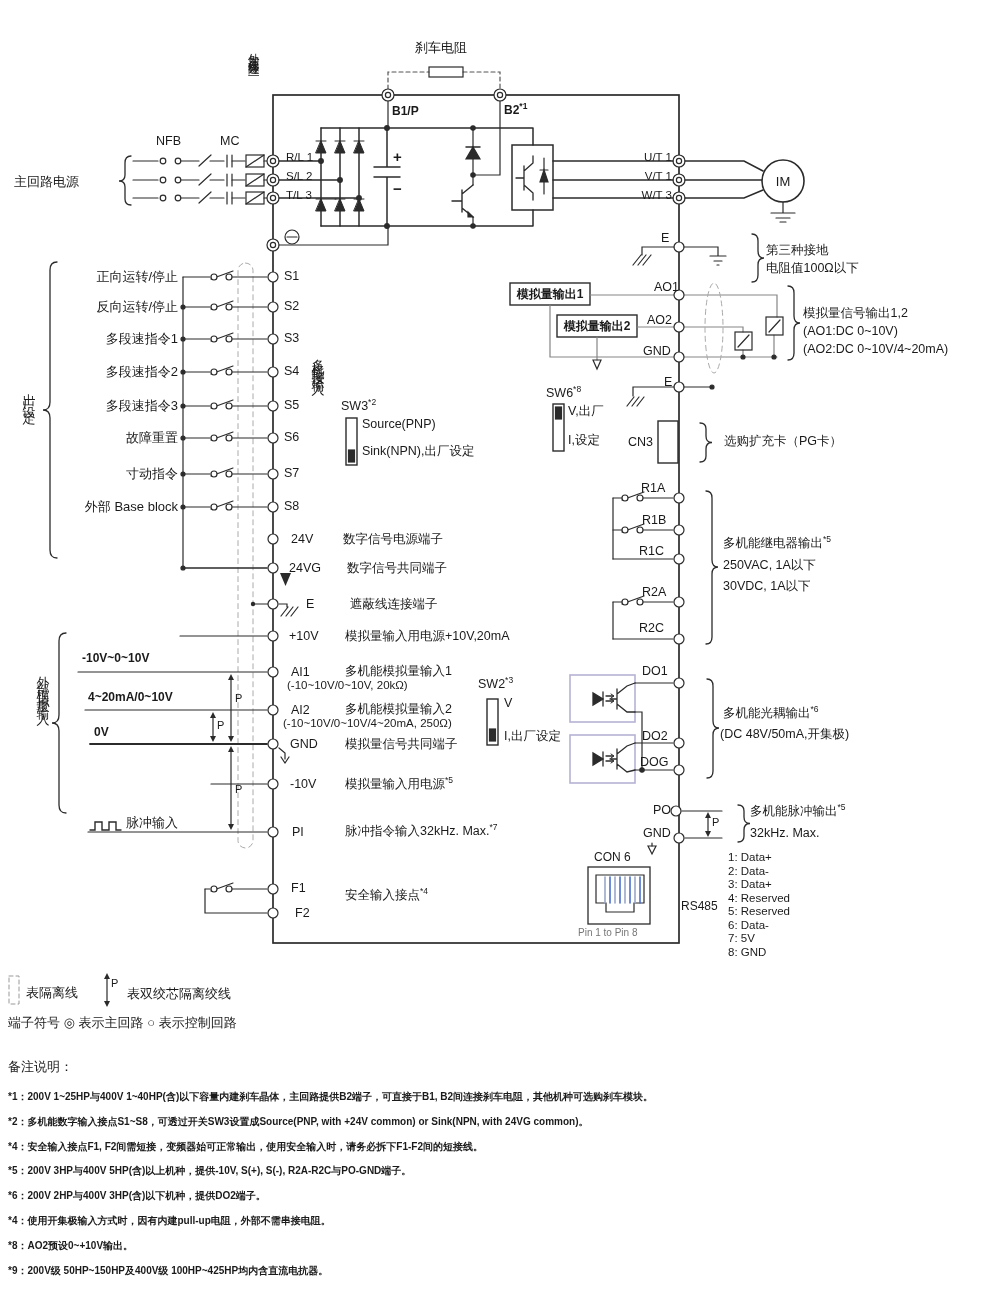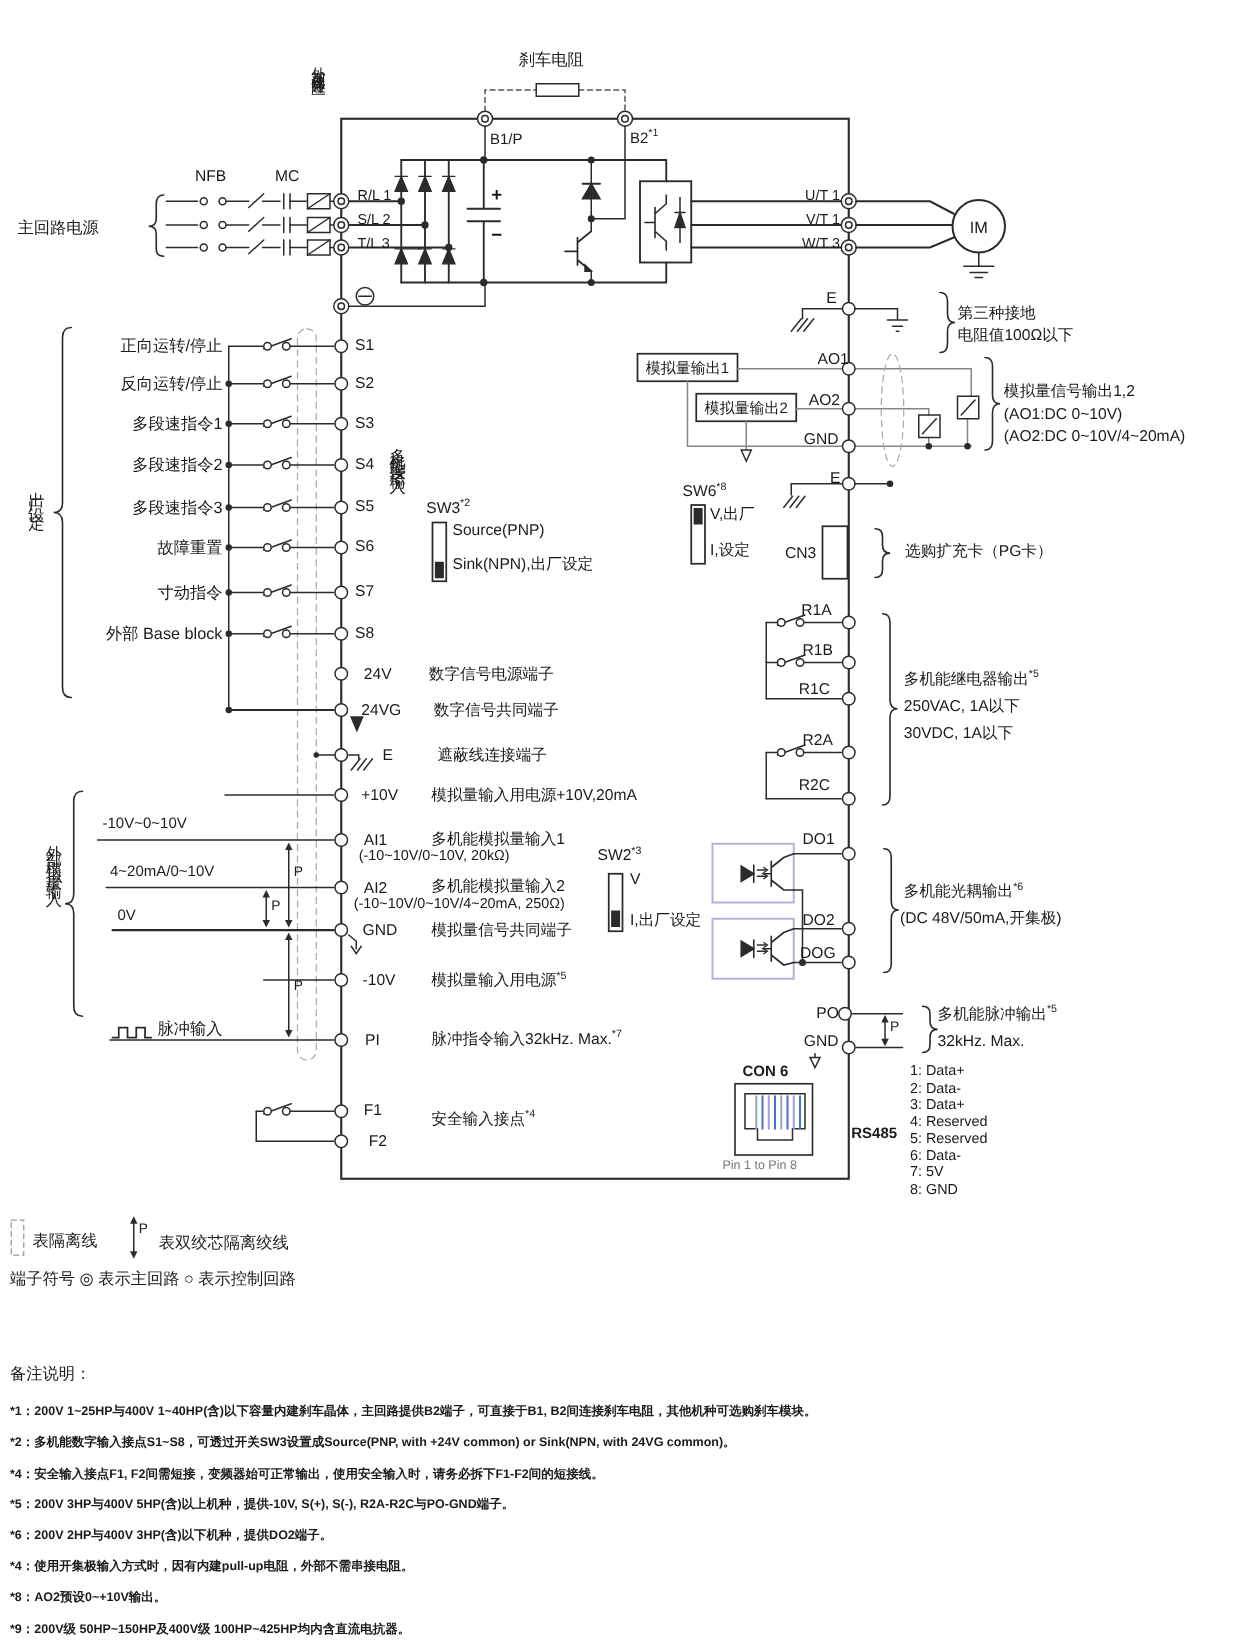--- a/index.html
+++ b/index.html
@@ -1,29 +1,29 @@
 <!DOCTYPE html>
 <html><head>
 <meta charset="utf-8">
 <style>
   html,body{margin:0;padding:0;background:#fff;}
   .stage{position:relative;width:991px;height:1313px;background:#fff;overflow:hidden;
          font-family:"Liberation Sans","DejaVu Sans",sans-serif;color:#1a1a1a;}
   .stage svg{position:absolute;left:0;top:0;}
   .lbl{position:absolute;font-size:12.5px;line-height:1.2;white-space:nowrap;color:#1a1a1a;}
-  .s11{font-size:11px;} .s115{font-size:11.5px;} .s12{font-size:12px;} .s13{font-size:13px;}
-  .bold{font-weight:bold;text-align:center;}
+  .s11{font-size:11px;} .s115{font-size:11.5px;} .s12{font-size:12px;font-weight:bold;} .s13{font-size:13px;}
+  .bold{font-weight:normal;text-align:center;}
   .gray{color:#777;}
   .vert{writing-mode:vertical-lr;text-orientation:upright;}
   .ra{text-align:right;}
   .ctr{text-align:center;}
   sup{font-size:8.5px;vertical-align:super;line-height:0;}
   .pins div{height:13.5px;font-size:11.5px;}
   .notes{position:absolute;left:8px;top:1058px;width:980px;}
-  .notes .nt{font-size:13px;margin-bottom:14px;margin-top:32px;}
+  .notes .nt{font-size:13px;margin-bottom:14px;}
   .notes .ni{font-size:10px;height:24.8px;white-space:nowrap;font-weight:bold;}
   .plusminus{font-size:15px;font-weight:bold;}
 </style>
 </head>
 <body>
 
 <div class="stage">
 
 <svg width="991" height="1313" viewBox="0 0 991 1313">
   <g fill="none" stroke="#2b2b2b" stroke-width="1.2" stroke-linecap="round">

